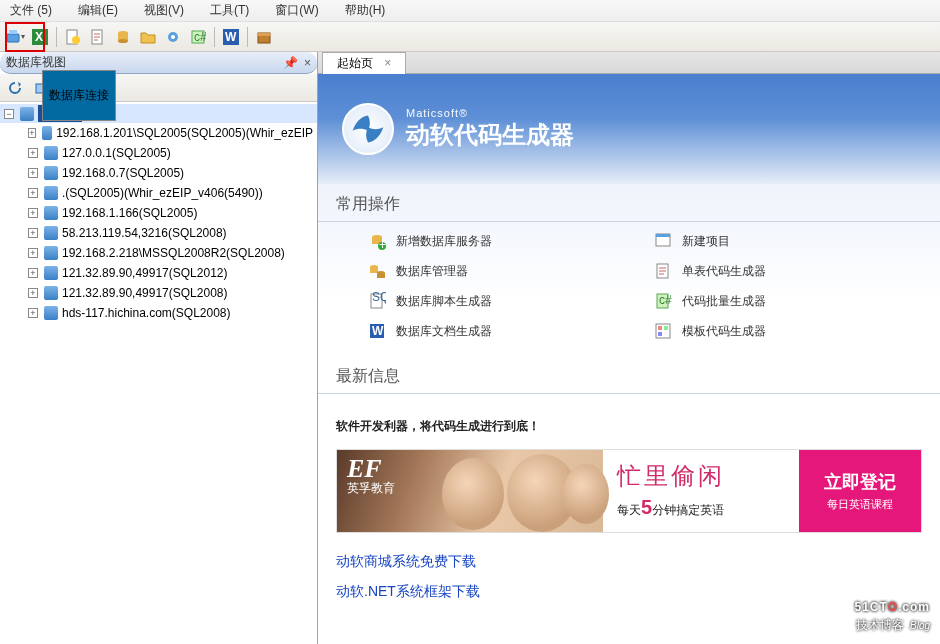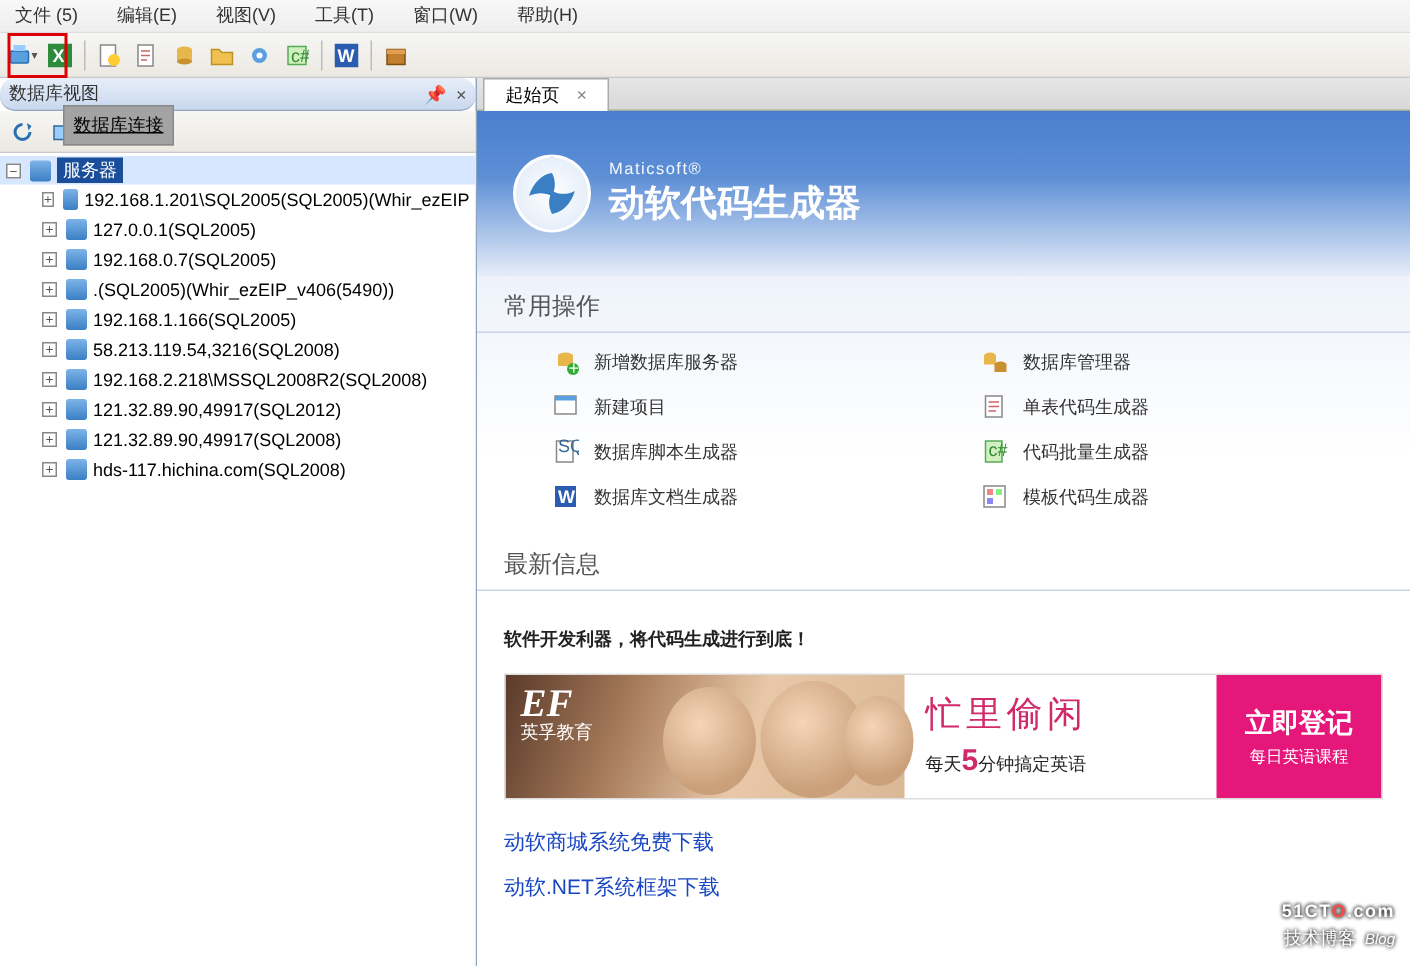--- a/index.html
+++ b/index.html
@@ -4,21 +4,21 @@
 <style>
 * { margin: 0; padding: 0; box-sizing: border-box; font-family: "Microsoft YaHei", SimSun, Arial, sans-serif; font-size: 12px; }
 body { background: #fff; width: 940px; height: 644px; overflow: hidden; position: relative; }
 
 .menubar { height: 22px; background: linear-gradient(#f8f8f8,#eee); border-bottom: 1px solid #ddd; padding: 0 4px; display: flex; align-items: center; gap: 14px; color: #333; }
 .menubar span { padding: 2px 6px; cursor: default; }
 
 .toolbar { height: 30px; background: linear-gradient(#f6f6f4,#ece9e2); border-bottom: 1px solid #c9c9c9; display: flex; align-items: center; padding: 0 4px; gap: 3px; }
 .tool-ico { width: 22px; height: 22px; display: inline-flex; align-items: center; justify-content: center; border: 1px solid transparent; border-radius: 2px; }
 .redbox { position: absolute; left: 5px; top: 22px; width: 40px; height: 30px; border: 2px solid #d00; pointer-events: none; }
-.tooltip { position: absolute; left: 42px; top: 70px; background: #a3a3a3; border: 1px solid #888; padding: 4px 6px; font-size: 12px; z-index: 10; text-decoration: underline; }
+.tooltip { position: absolute; left: 42px; top: 70px; background: #0369a1; border: 1px solid #888; padding: 16px 6px; font-size: 12px; z-index: 10; }
 
 .main { display: flex; height: calc(100% - 52px); }
 .left { width: 318px; border-right: 1px solid #8fa5c2; display: flex; flex-direction: column; }
 .panel-title { height: 22px; background: linear-gradient(#e7eef9,#c9d8ee); border-bottom: 1px solid #8fa5c2; padding: 0 6px; display: flex; align-items: center; justify-content: space-between; font-size: 12px; color: #333; border-radius: 10px; }
 .pin-x { display: flex; gap: 6px; color: #555; }
 .mini-toolbar { height: 28px; background: linear-gradient(#f6f6f4,#ece9e2); border-bottom: 1px solid #c9c9c9; display: flex; align-items: center; padding: 0 4px; gap: 4px; }
 
 .tree { flex: 1; overflow: auto; padding: 2px 0; background: #fff; }
 .tree-root { display: flex; align-items: center; gap: 4px; padding: 1px 4px; background: #d6e7ff; }
 .tree-root .lbl { background: #1a4e9a; color: #fff; padding: 0 4px; }
@@ -46,21 +46,21 @@
 
 .news-h { font-size: 12px; font-weight: bold; padding: 14px 0 14px 18px; color: #222; }
 .ad { margin: 0 18px 14px 18px; height: 84px; display: flex; border: 1px solid #ddd; overflow: hidden; }
 .ad-img { width: 266px; background: linear-gradient(110deg,#5a3a2a 0%,#a67a5a 30%,#e8c8a8 60%,#d9b896 100%); position: relative; }
 .ad-logo { position: absolute; left: 10px; top: 8px; color: #fff; font-size: 11px; }
 .ad-logo b { font-size: 26px; font-style: italic; font-family: Georgia,serif; display: block; line-height: 22px; }
 .ad-mid { flex: 1; background: #fff; padding: 10px 14px; }
 .ad-mid .t1 { font-size: 24px; color: #d12a6a; letter-spacing: 3px; font-family: KaiTi, serif; }
 .ad-mid .t2 { font-size: 16px; color: #222; margin-top: 4px; }
 .ad-mid .t2 b { color: #d12a6a; font-size: 20px; }
-.ad-cta { width: 110px; background: #e6177a; color: #fff; display: flex; flex-direction: column; align-items: center; justify-content: center; }
+.ad-cta { width: 122px; background: #e6177a; color: #fff; display: flex; flex-direction: column; align-items: center; justify-content: center; }
 .ad-cta .b1 { font-size: 18px; font-weight: bold; }
 .ad-cta .b2 { font-size: 11px; margin-top: 3px; }
 
 .links { padding: 0 18px; }
 .links a { display: block; color: #1846c2; font-size: 14px; padding: 6px 0; text-decoration: none; }
 
 .watermark { position: absolute; right: 10px; bottom: 10px; text-align: right; color: #fff; text-shadow: 0 0 3px #000,0 0 3px #000; opacity: .85; pointer-events: none; }
 .watermark .w1 { font-size: 22px; font-weight: bold; font-family: Arial; letter-spacing: 1px; }
 .watermark .w1 .o { color: #ff2a2a; }
 .watermark .w2 { font-size: 13px; }
@@ -270,40 +270,40 @@
                 <rect x="4" y="5" width="10" height="7" fill="#e8b64a"></rect>
                 <circle cx="14" cy="14" r="4" fill="#3a3"></circle>
                 <text x="11" y="17" fill="#fff" font-size="10">+</text>
               </svg>
             </span>
             <span>新增数据库服务器</span>
           </div>
           <div class="op">
             <span class="op-ico">
               <svg width="18" height="18">
+                <rect x="2" y="2" width="14" height="12" fill="#fff" stroke="#888"></rect>
+                <rect x="2" y="2" width="14" height="3" fill="#5aa0e0"></rect>
+              </svg>
+            </span>
+            <span>新建项目</span>
+          </div>
+          <div class="op">
+            <span class="op-ico">
+              <svg width="18" height="18">
                 <ellipse cx="6" cy="5" rx="4" ry="2" fill="#e8b64a"></ellipse>
                 <rect x="2" y="5" width="8" height="6" fill="#e8b64a"></rect>
                 <ellipse cx="13" cy="11" rx="4" ry="2" fill="#c89030"></ellipse>
                 <rect x="9" y="11" width="8" height="5" fill="#c89030"></rect>
               </svg>
             </span>
             <span>数据库管理器</span>
           </div>
           <div class="op">
             <span class="op-ico">
               <svg width="18" height="18">
-                <rect x="2" y="2" width="14" height="12" fill="#fff" stroke="#888"></rect>
-                <rect x="2" y="2" width="14" height="3" fill="#5aa0e0"></rect>
-              </svg>
-            </span>
-            <span>新建项目</span>
-          </div>
-          <div class="op">
-            <span class="op-ico">
-              <svg width="18" height="18">
                 <rect x="3" y="2" width="11" height="14" fill="#fff" stroke="#888"></rect>
                 <path d="M5 6h7M5 9h7M5 12h5" stroke="#c66"></path>
               </svg>
             </span>
             <span>单表代码生成器</span>
           </div>
           <div class="op">
             <span class="op-ico">
               <svg width="18" height="18">
                 <rect x="3" y="2" width="11" height="14" fill="#fff" stroke="#888"></rect>

